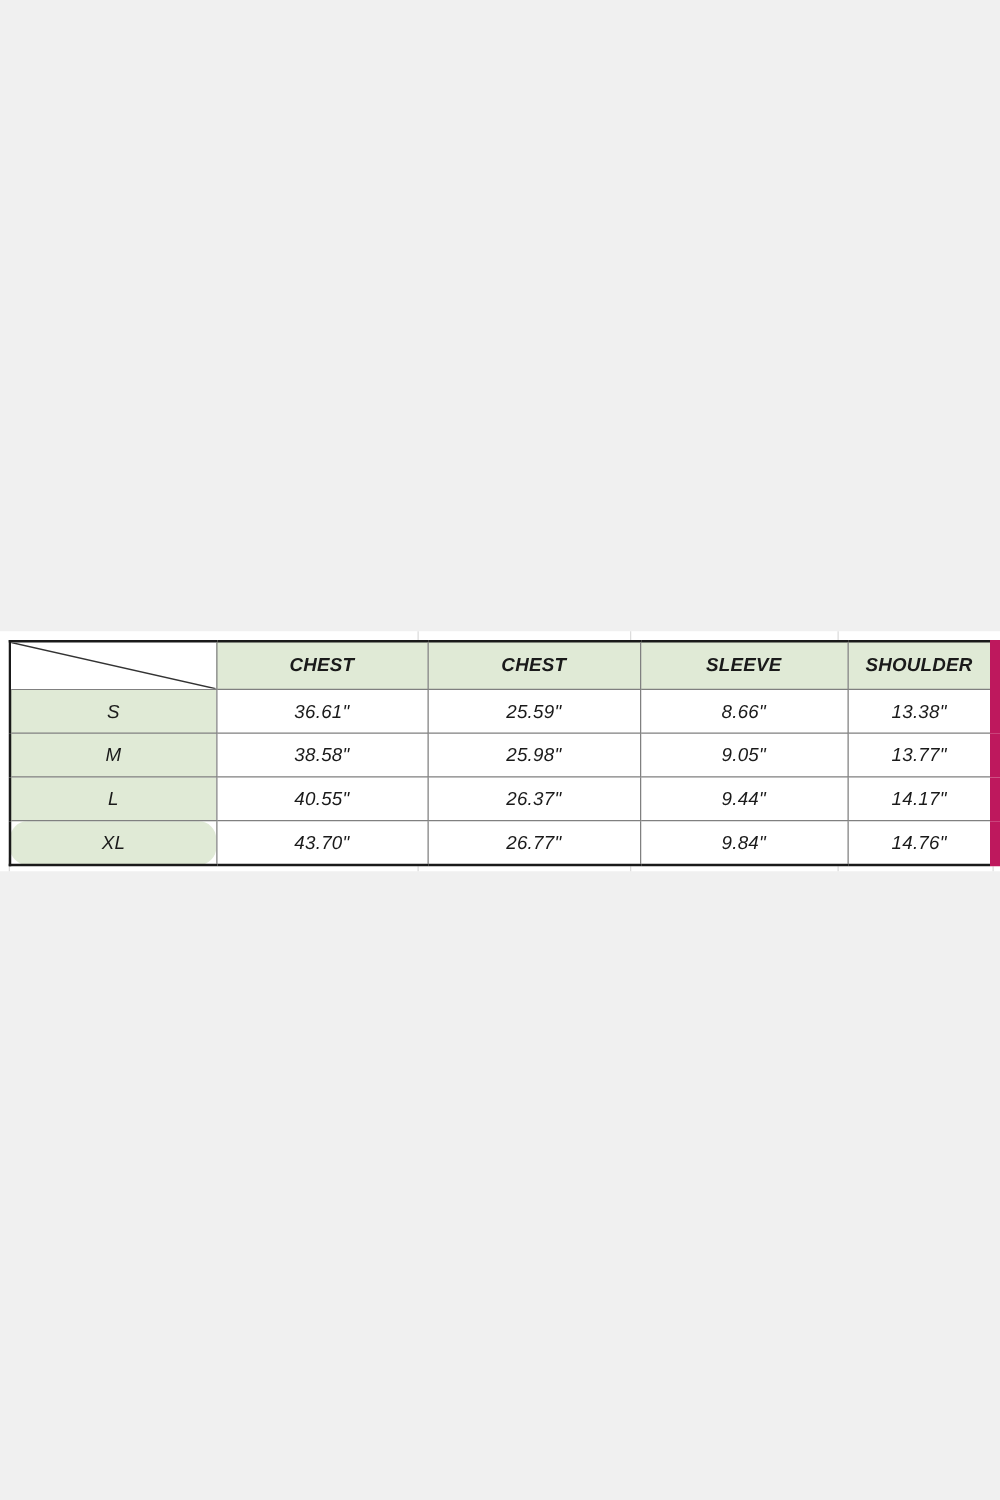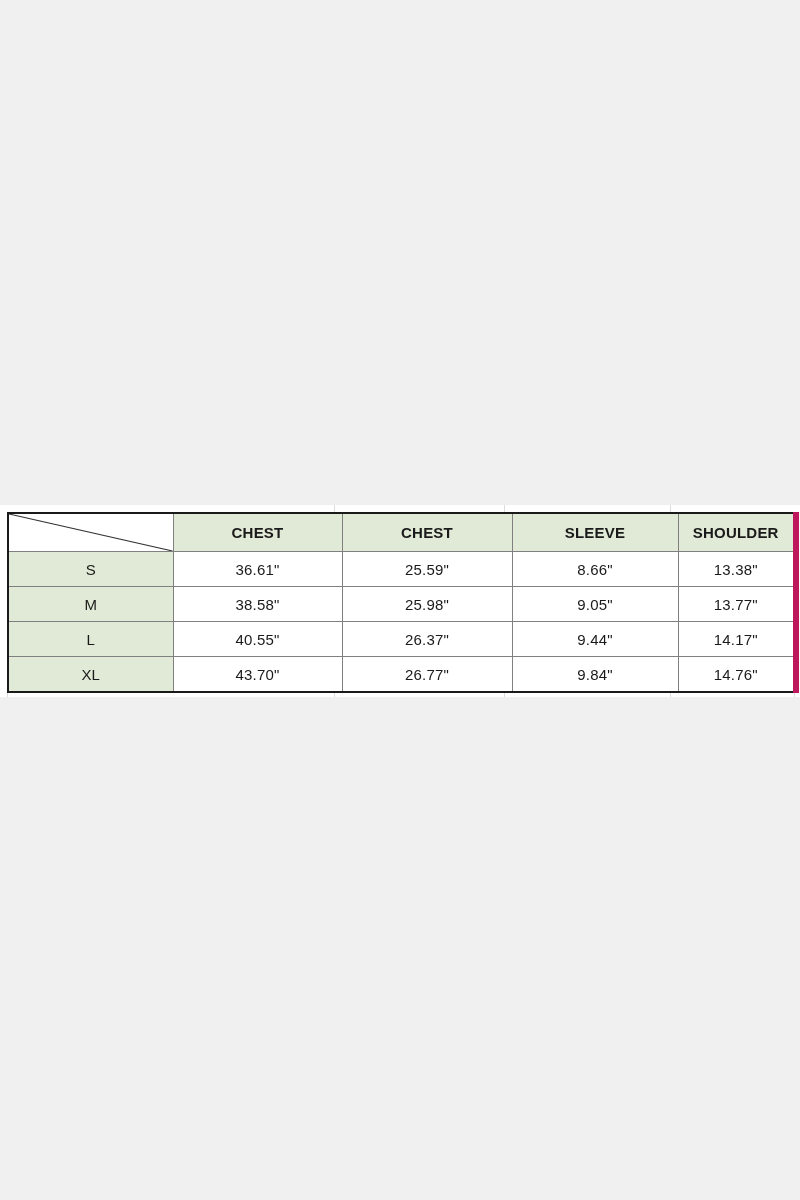--- a/index.html
+++ b/index.html
@@ -54,25 +54,26 @@
     vertical-align: middle;
     color: #1a1a1a;
     font-size: 15px;
     letter-spacing: 0.2px;
     padding: 0;
   }
 
   
   table.size-table {
     outline: none;
+    font-style: italic;
   }
   .size-table tr:first-child td { border-top: 2px solid #1a1a1a; }
-  .size-table tr:last-child  td { border-bottom: 2px solid #1a1a1a; }
+  .size-table tr:last-child  td { border-bottom: 2px solid #1a1a1a; border-radius: 14px; }
   .size-table tr td:first-child { border-left: 2px solid #1a1a1a; }
-  .size-table tr td:last-child  { border-right: 6px solid #be185d; }
+  .size-table tr td:last-child  { border-right: 8px solid #be185d; }
 
   
   .col-size     { width: 165px; }
   .col-chest    { width: 169px; }
   .col-length   { width: 170px; }
   .col-sleeve   { width: 166px; }
   .col-shoulder { width: 118px; }
 
   .head-row td {
     height: 37px;

